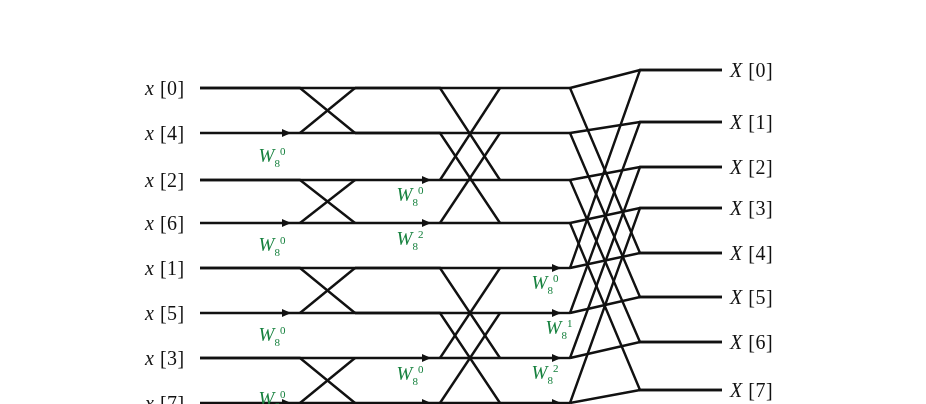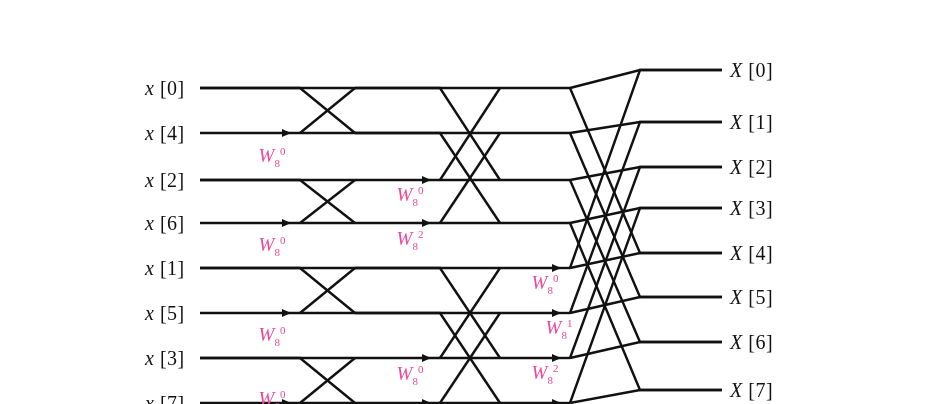--- a/index.html
+++ b/index.html
@@ -21,21 +21,21 @@
     white-space:nowrap;
     transform:translateY(-50%);
     letter-spacing:.5px;
   }
   .lbl .br{font-style:normal;}
   .tw{
     position:absolute;
     font-family:"Liberation Serif", serif;
     font-style:italic;
     font-size:19px;
-    color:#ec4899;
+    color:#15803d;
     white-space:nowrap;
     transform:translate(-50%,-50%);
   }
   .tw sup{font-size:11px;font-style:normal;vertical-align:super;}
   .tw sub{font-size:11px;font-style:normal;vertical-align:sub;}
 </style>
 </head>
 <body>
 
 <div id="stage">

